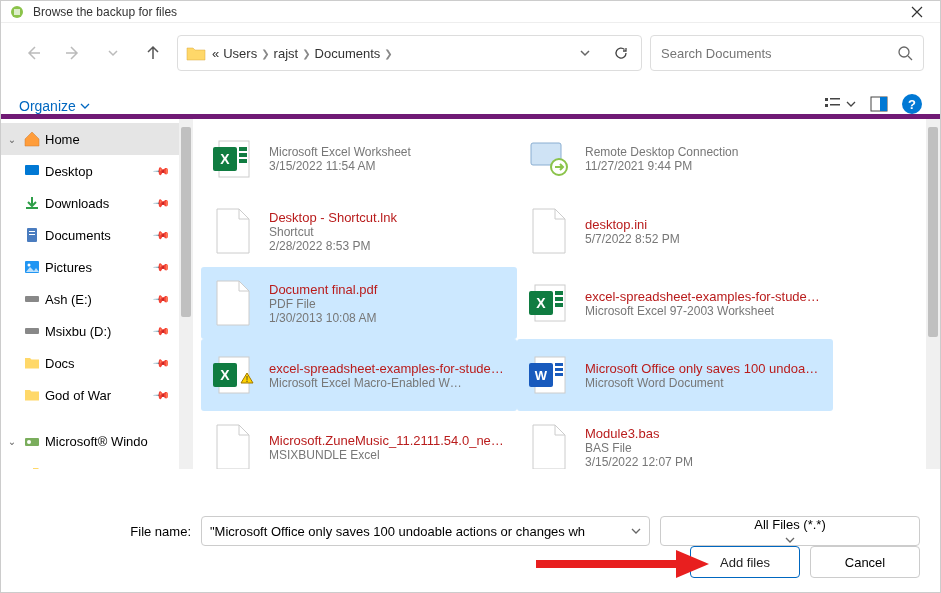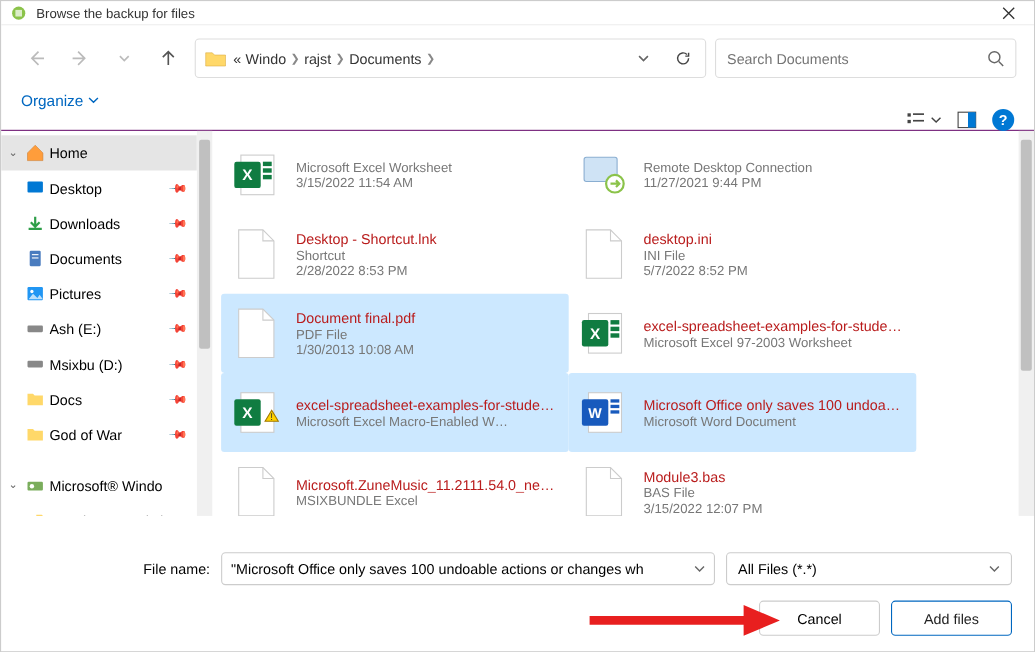--- a/index.html
+++ b/index.html
@@ -20,21 +20,21 @@
 .breadcrumb { display: flex; align-items: center; gap: 4px; font-size: 13px; flex: 1; }
 .breadcrumb span { color: #333; }
 .breadcrumb .sep { color: #888; font-size: 10px; }
 .addr-dropdown { color: #666; cursor: pointer; padding: 4px; }
 .refresh-btn { color: #444; padding: 4px; cursor: pointer; margin-left: 8px; }
 .searchbox { width: 274px; height: 36px; border: 1px solid #ddd; border-radius: 4px; display: flex; align-items: center; padding: 0 10px; gap: 8px; }
 .searchbox input { border: none; outline: none; flex: 1; font-size: 13px; color: #666; }
 .search-icon { color: #666; }
 
 
-.toolbar { height: 36px; display: flex; align-items: flex-start; padding: 0 18px; border-bottom: 1px solid #701a75; flex-direction: column; }
+.toolbar { height: 36px; display: flex; align-items: flex-end; padding: 0 18px; border-bottom: 5px solid #701a75; }
 .organize-btn { color: #0067c0; font-size: 14px; display: flex; align-items: center; gap: 4px; cursor: pointer; }
 .toolbar-right { margin-left: auto; display: flex; align-items: center; gap: 14px; }
 .view-btn { display: flex; align-items: center; gap: 4px; cursor: pointer; }
 .help-btn { width: 20px; height: 20px; border-radius: 50%; background: #0078d4; color: #fff; display: flex; align-items: center; justify-content: center; font-size: 13px; font-weight: bold; cursor: pointer; }
 
 
 .main { display: flex; height: 350px; }
 
 
 .sidebar { width: 178px; overflow: hidden; padding: 4px 0; }
@@ -56,25 +56,25 @@
 .file-item { width: 316px; height: 72px; display: flex; align-items: center; padding: 4px 8px; gap: 12px; border-radius: 3px; cursor: pointer; }
 .file-item.selected { background: #cce8ff; }
 .file-thumb { width: 48px; height: 48px; display: flex; align-items: center; justify-content: center; flex-shrink: 0; }
 .file-info { flex: 1; overflow: hidden; }
 .file-name { font-size: 13px; color: #b91c1c; white-space: nowrap; overflow: hidden; text-overflow: ellipsis; }
 .file-type { font-size: 12px; color: #777; white-space: nowrap; overflow: hidden; text-overflow: ellipsis; }
 .file-date { font-size: 12px; color: #777; }
 
 
 .footer { position: absolute; bottom: 0; left: 0; right: 0; padding: 10px 20px 14px; }
-.filename-row { display: flex; align-items: center; gap: 10px; margin-bottom: 14px; }
+.filename-row { display: flex; align-items: center; gap: 10px; }
 .filename-label { font-size: 13px; width: 170px; text-align: right; }
 .filename-input { flex: 1; height: 30px; border: 1px solid #ccc; border-radius: 4px; padding: 0 8px; font-size: 13px; display: flex; align-items: center; justify-content: space-between; }
 .filename-input span { white-space: nowrap; overflow: hidden; }
-.filter-select { width: 260px; height: 30px; border: 1px solid #ccc; border-radius: 4px; padding: 0 10px; font-size: 13px; display: flex; align-items: center; justify-content: space-between; }
+.filter-select { width: 260px; height: 30px; border: 1px solid #ccc; border-radius: 4px; padding: 0 10px; font-size: 13px; display: flex; align-items: center; justify-content: space-between; flex-direction: column; }
 .button-row { display: flex; justify-content: flex-end; gap: 10px; position: relative; }
 .btn { width: 110px; height: 32px; border: 1px solid #ccc; border-radius: 4px; background: #fff; font-size: 13px; cursor: pointer; }
 .btn.primary { border: 1px solid #0067c0; color: #222; }
 
 
 .arrow-annotation { position: absolute; left: 510px; top: -2px; pointer-events: none; }
 
 
 svg { display: block; }
 </style>
@@ -115,21 +115,21 @@
         <path d="M9 15 V3 M4 8 L9 3 L14 8" stroke="#555" stroke-width="1.5" fill="none"></path>
       </svg>
     </div>
 
   <div class="addressbar">
     <svg class="folder-icon-small" viewBox="0 0 20 16">
         <path d="M1 3 h6 l2 2 h10 v10 h-18 z" fill="#ffd869" stroke="#d9a93e" stroke-width="0.5"></path>
       </svg>
     <div class="breadcrumb">
       <span>«</span>
-      <span>Windo</span>
+      <span>Users</span>
       <span class="sep">❯</span>
       <span>rajst</span>
       <span class="sep">❯</span>
       <span>Documents</span>
       <span class="sep">❯</span>
     </div>
     <div class="addr-dropdown">
         <svg width="12" height="12" viewBox="0 0 12 12">
           <path d="M2 4 L6 8 L10 4" stroke="#666" stroke-width="1.5" fill="none"></path>
         </svg>
@@ -339,21 +339,20 @@
       </div>
       <div class="file-item">
         <div class="file-thumb">
           <svg width="40" height="48" viewBox="0 0 40 48">
             <path d="M4 2 H26 L36 12 V46 H4 Z" fill="#fff" stroke="#ccc"></path>
             <path d="M26 2 V12 H36" fill="none" stroke="#ccc"></path>
           </svg>
         </div>
         <div class="file-info">
           <div class="file-name">desktop.ini</div>
-          <div class="file-type">INI File</div>
           <div class="file-date">5/7/2022 8:52 PM</div>
         </div>
       </div>
       <div class="file-item selected">
         <div class="file-thumb">
           <svg width="40" height="48" viewBox="0 0 40 48">
             <path d="M4 2 H26 L36 12 V46 H4 Z" fill="#fff" stroke="#ccc"></path>
             <path d="M26 2 V12 H36" fill="none" stroke="#ccc"></path>
           </svg>
         </div>
@@ -456,16 +455,16 @@
       <svg width="10" height="10" viewBox="0 0 10 10">
           <path d="M1 3 L5 7 L9 3" stroke="#666" stroke-width="1.3" fill="none"></path>
         </svg>
     </div>
   </div>
   <div class="button-row">
     <svg class="arrow-annotation" width="180" height="40" viewBox="0 0 180 40">
       <line x1="5" y1="20" x2="150" y2="20" stroke="#e81f1f" stroke-width="8"></line>
       <polygon points="145,6 178,20 145,34" fill="#e81f1f"></polygon>
     </svg>
+    <button class="btn primary">Add files</button>
     <button class="btn">Cancel</button>
-    <button class="btn primary">Add files</button>
   </div>
 </div>
 
 </body></html>

